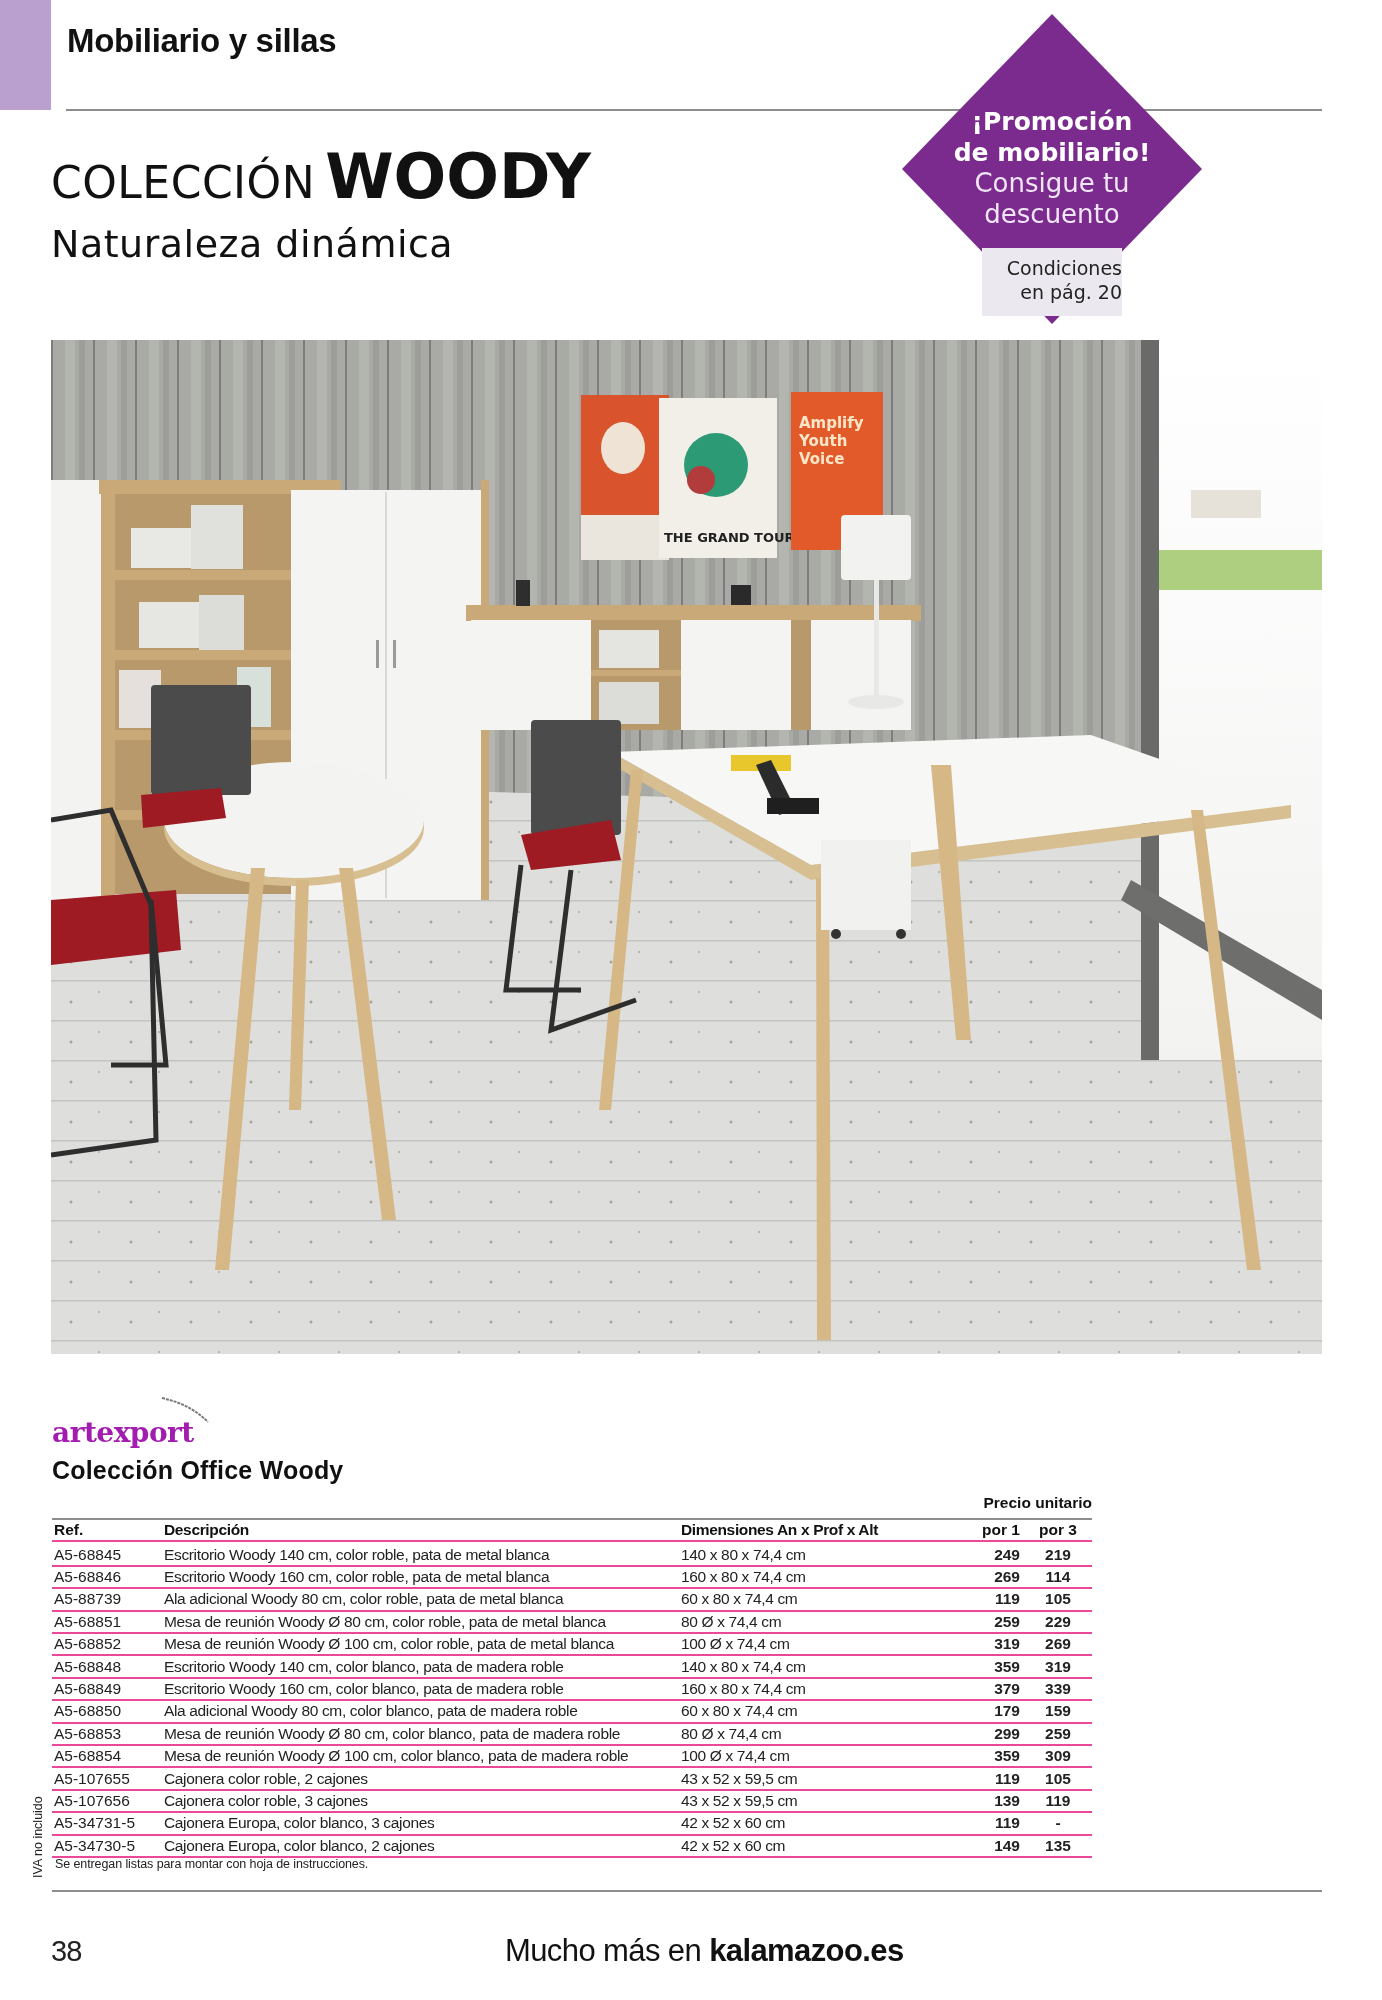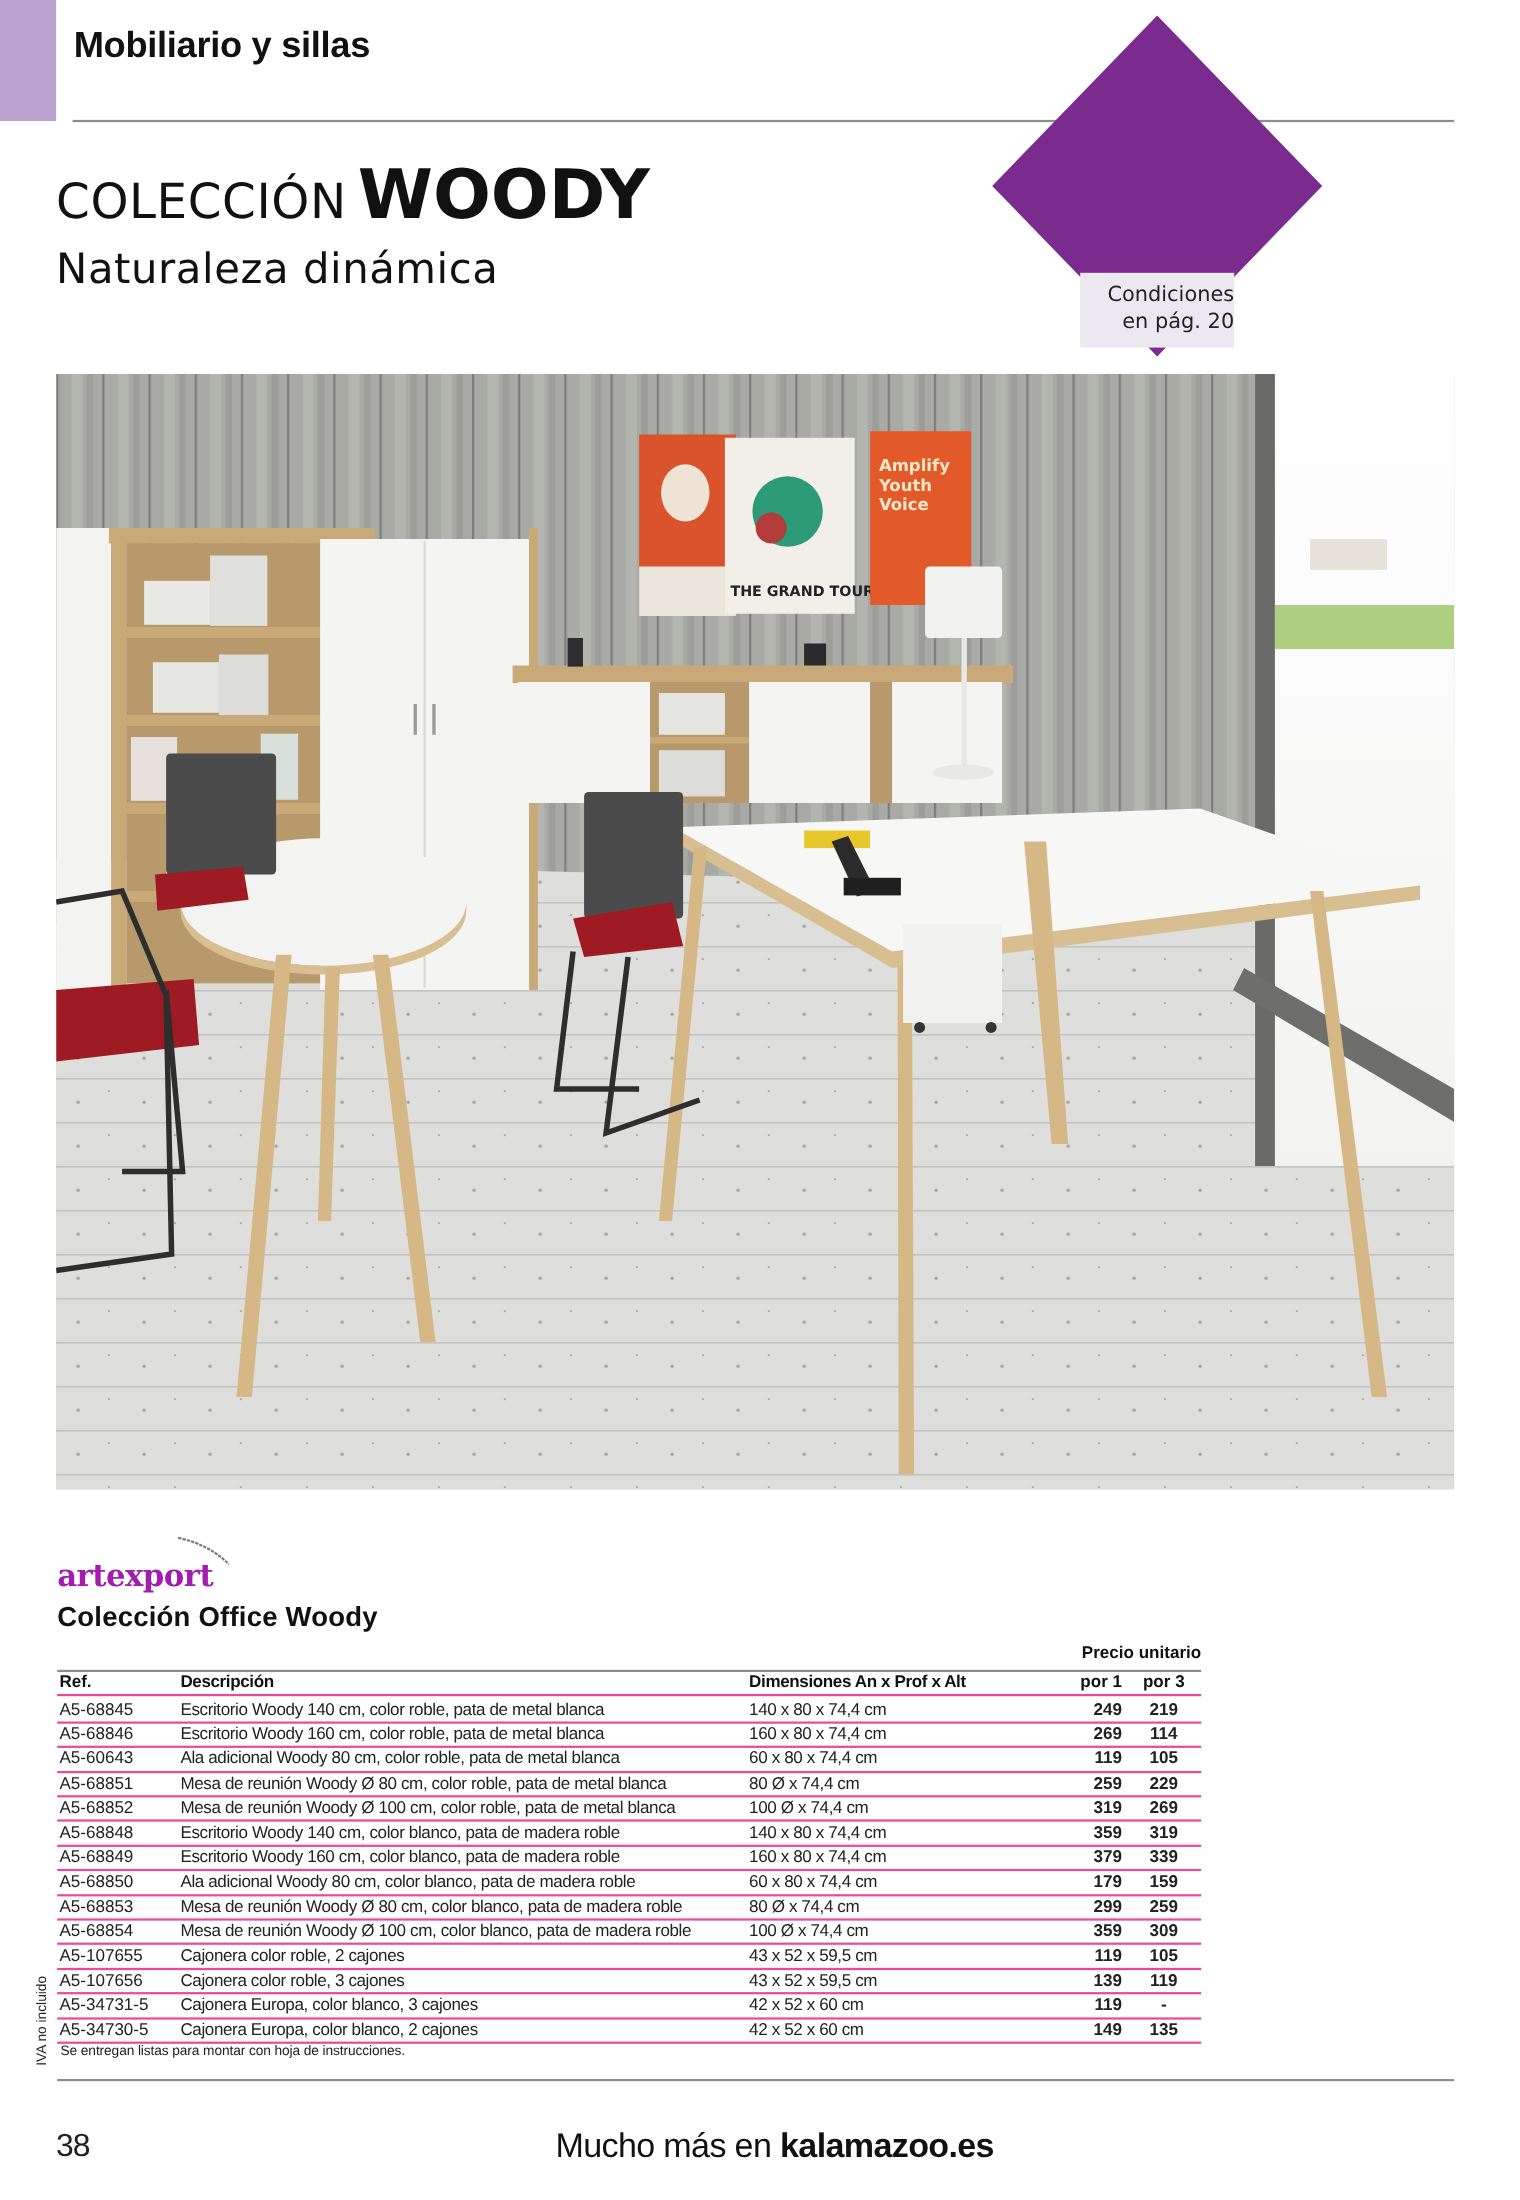--- a/index.html
+++ b/index.html
@@ -61,20 +61,26 @@
 
 <div class="coll-title">
   <span class="light">COLECCIÓN</span><span class="bold">WOODY</span>
 </div>
 <div class="coll-sub">Naturaleza dinámica</div>
 
 <div class="promo">
   <svg class="promo-diamond" width="320" height="320" viewBox="0 0 320 320">
     <polygon points="160,0 310,155 160,310 10,155" fill="#7b2b8d"></polygon>
   </svg>
+  <div class="promo-text">
+    <span class="b">¡Promoción</span>
+    <span class="b">de mobiliario!</span>
+    <span class="n">Consigue tu</span>
+    <span class="n">descuento</span>
+  </div>
   <div class="promo-cond">
     <div>Condiciones</div>
     <div>en pág. 20</div>
   </div>
 </div>
 
 <div class="photo">
   <svg width="1271" height="1014" viewBox="0 0 1271 1014">
     <defs>
       <pattern id="wood" width="42" height="600" patternUnits="userSpaceOnUse">
@@ -215,21 +221,21 @@
         <span class="c-p3">219</span>
       </div>
       <div class="row" style="top: 72.8px;">
         <span class="c-ref">A5-68846</span>
         <span class="c-desc">Escritorio Woody 160 cm, color roble, pata de metal blanca</span>
         <span class="c-dim">160 x 80 x 74,4 cm</span>
         <span class="c-p1">269</span>
         <span class="c-p3">114</span>
       </div>
       <div class="row" style="top: 95.2px;">
-        <span class="c-ref">A5-60643</span>
+        <span class="c-ref">A5-88739</span>
         <span class="c-desc">Ala adicional Woody 80 cm, color roble, pata de metal blanca</span>
         <span class="c-dim">60 x 80 x 74,4 cm</span>
         <span class="c-p1">119</span>
         <span class="c-p3">105</span>
       </div>
       <div class="row" style="top: 117.6px;">
         <span class="c-ref">A5-68851</span>
         <span class="c-desc">Mesa de reunión Woody Ø 80 cm, color roble, pata de metal blanca</span>
         <span class="c-dim">80 Ø x 74,4 cm</span>
         <span class="c-p1">259</span>

